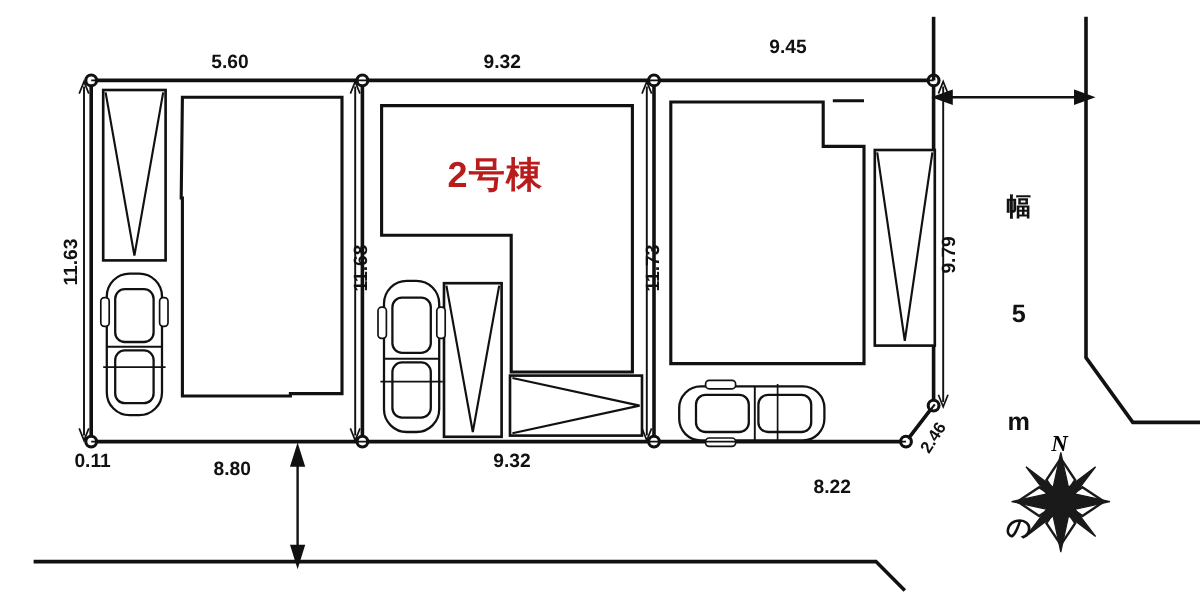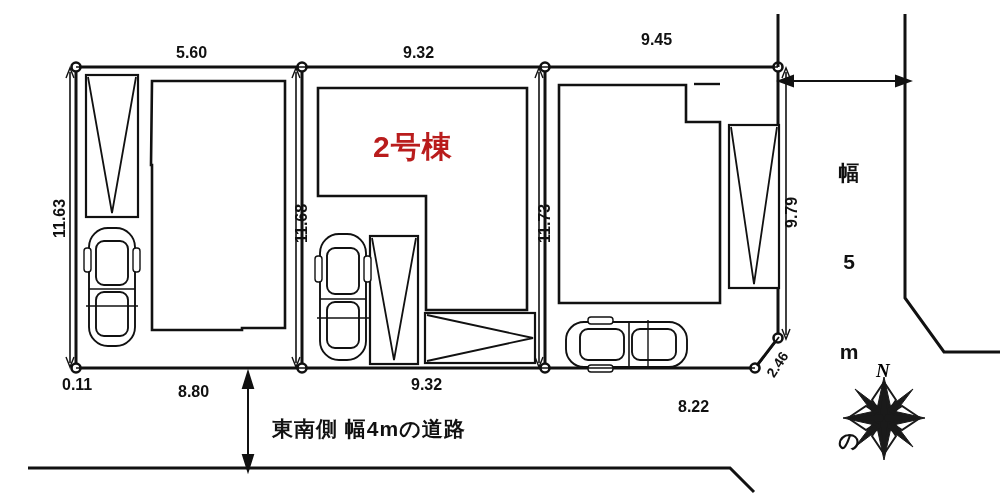--- a/index.html
+++ b/index.html
@@ -266,21 +266,20 @@
 
   <div class="txt dim" style="left:62px; top:377px;">0.11</div>
   <div class="txt dim" style="left:178px; top:384px;">8.80</div>
   <div class="txt dim" style="left:411px; top:377px;">9.32</div>
   <div class="txt dim" style="left:635px; top:399px;margin-left:43px;">8.22</div>
 
   <div class="txt dim dim-rot-diag" style="left:764px; top:372px;">2.46</div>
 
   <div class="txt lot-label" style="left:373px; top:132px;">2号棟</div>
 
-  <div class="txt road-label-bottom" style="left:272px; top:418px;">東南側 幅4mの道路</div>
 
   <div class="txt road-label-right" style="left:834px; top:98px;">
     <span>幅</span>
     <span>5</span>
     <span>m</span>
     <span>の</span>
     
     
   </div>
 

